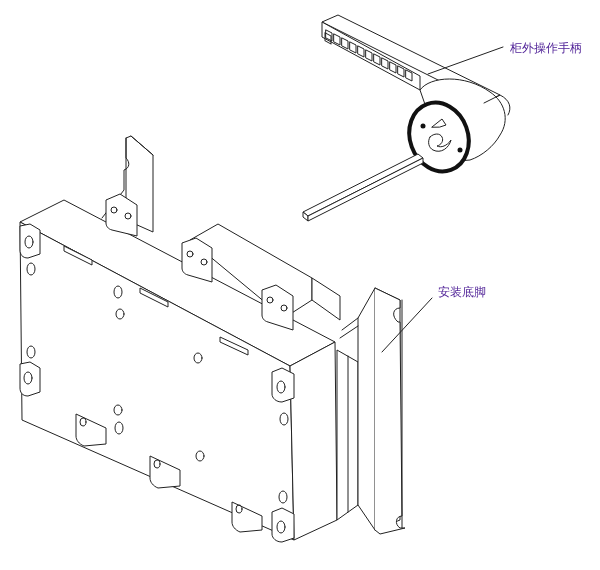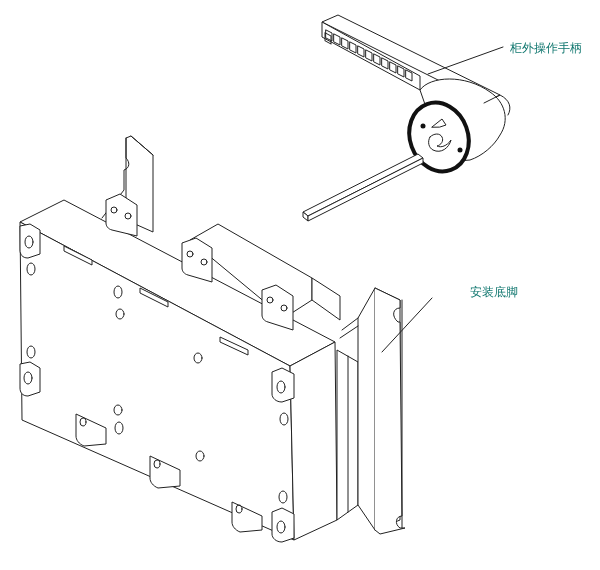--- a/index.html
+++ b/index.html
@@ -2,26 +2,26 @@
 <html><head>
 <meta charset="utf-8">
 <style>
   html, body { margin: 0; padding: 0; background: #ffffff; }
   body { width: 600px; height: 570px; position: relative; overflow: hidden; }
   #canvas { position: absolute; left: 0; top: 0; width: 600px; height: 570px; }
   .lbl {
     position: absolute;
     font-family: "DejaVu Sans", sans-serif;
     font-size: 12px;
-    color: #0f766e;
+    color: #4c1d95;
     white-space: nowrap;
     line-height: 14px;
   }
   #lbl-handle { left: 510px; top: 41px; }
-  #lbl-foot { left: 438px; top: 285px; margin-left: 32px; }
+  #lbl-foot { left: 438px; top: 285px; }
   svg .ln { fill: #ffffff; stroke: #222222; stroke-width: 1; stroke-linejoin: round; }
   svg .nf { fill: none; stroke: #222222; stroke-width: 1; stroke-linejoin: round; stroke-linecap: round; }
   svg .thick { fill: none; stroke: #111111; stroke-width: 4; }
   svg .dot { fill: #111111; }
 </style>
 </head>
 <body>
 
 <svg id="canvas" viewBox="0 0 600 570" xmlns="http://www.w3.org/2000/svg">
 

